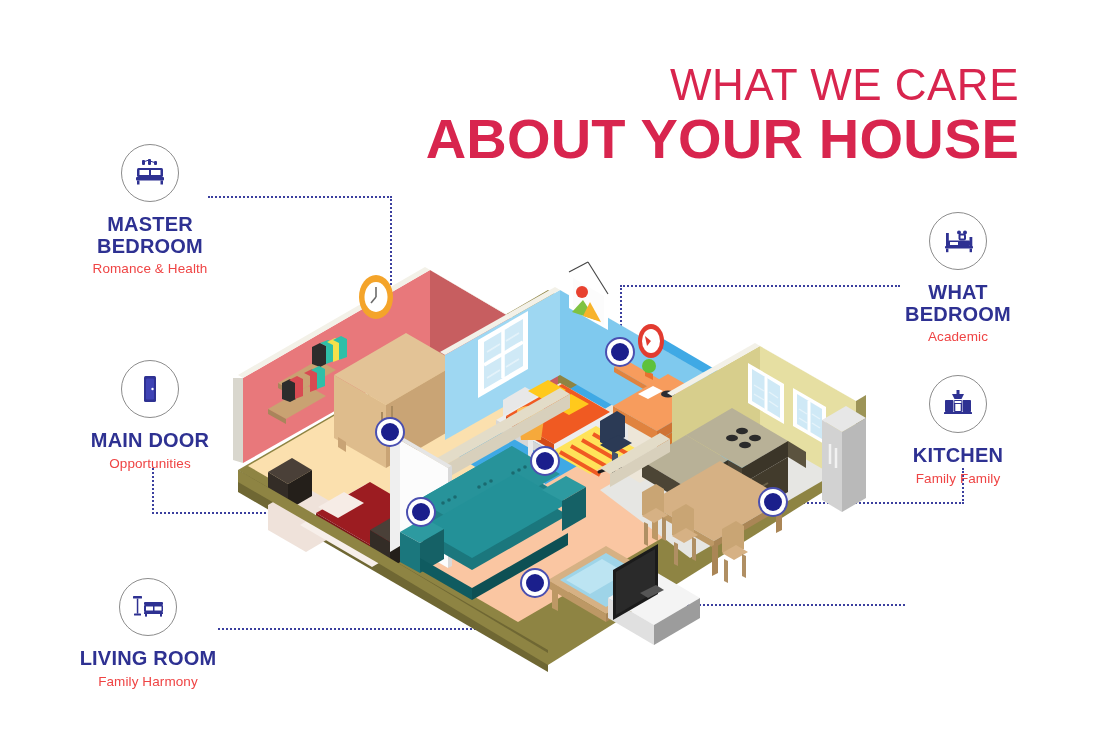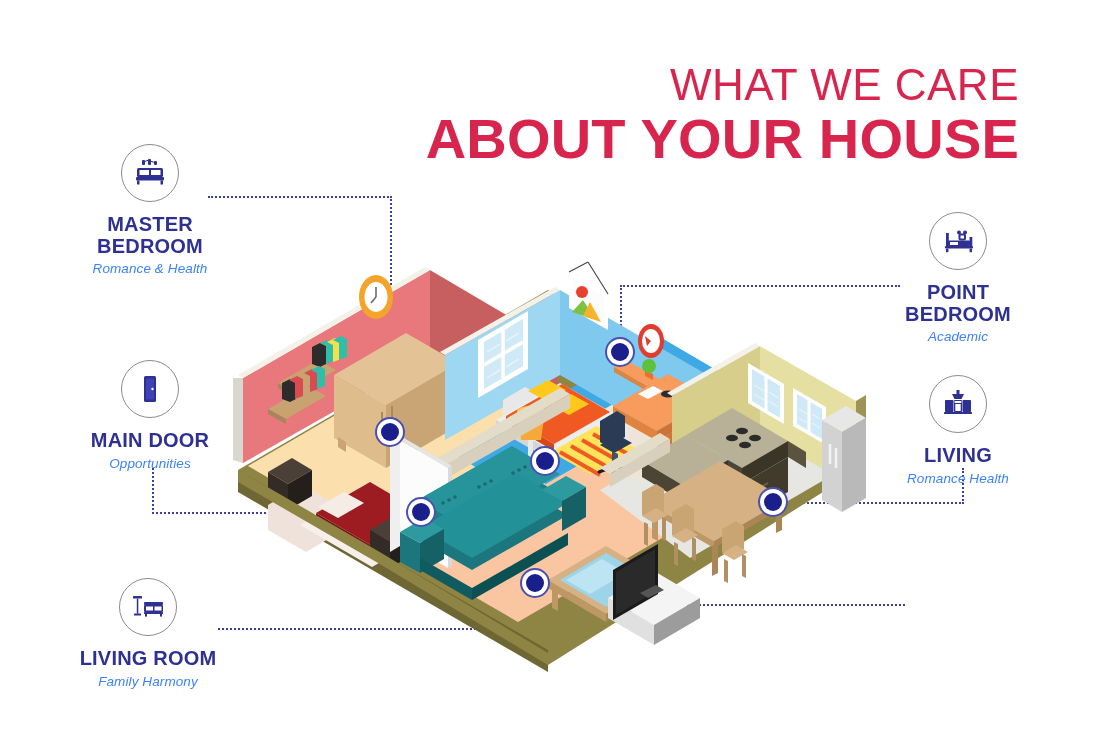--- a/index.html
+++ b/index.html
@@ -30,21 +30,21 @@
     border:1.6px solid #8c8c8c; background:#fff;
     margin:0 auto 12px auto;
     display:flex; align-items:center; justify-content:center;
   }
   .callout .badge svg { display:block; }
   .callout .c-title {
     color:#2E3192; font-weight:bold; font-size:20px;
     line-height:1.08; letter-spacing:0.2px;
   }
   .callout .c-sub {
-    color:#3b82f6; font-size:13.5px; margin-top:4px; letter-spacing:0.1px;font-style:italic;
+    color:#ef4444; font-size:13.5px; margin-top:4px; letter-spacing:0.1px;
   }
 
   #co-master   { left:30px;  top:144px; }
   #co-maindoor { left:30px;  top:360px; }
   #co-living   { left:28px;  top:578px; }
   #co-kids     { left:838px; top:212px; }
   #co-kitchen  { left:838px; top:375px; }
   #co-center   { left:833px; top:550px; }
 
   
@@ -468,39 +468,39 @@
           <rect x="29.5" y="13" width="2.8" height="9"></rect>
           <rect x="8" y="16.5" width="22" height="5.5" rx="1"></rect>
           <rect x="10" y="18" width="8" height="3" fill="#ffffff"></rect>
           <rect x="5" y="22" width="28" height="2.6" rx="0.8"></rect>
           <rect x="6" y="24.6" width="2.4" height="3.6"></rect>
           <rect x="29.6" y="24.6" width="2.4" height="3.6"></rect>
         </g>
       </svg>
     </div>
     <div class="c-title">
-      <span>POINT</span><br>
+      <span>WHAT</span><br>
       <span>BEDROOM</span>
     </div>
     <div class="c-sub">Academic</div>
   </div>
 
   <div class="callout" id="co-kitchen">
     <div class="badge">
       <svg width="34" height="34" viewBox="0 0 34 34">
         <g fill="#2E3192">
           <rect x="15.5" y="3" width="3" height="4"></rect>
           <polygon points="11,7 23,7 20.5,12 13.5,12"></polygon>
           <rect x="4" y="13" width="8.5" height="12" rx="0.8"></rect>
           <rect x="21.5" y="13" width="8.5" height="12" rx="0.8"></rect>
           <rect x="13" y="13" width="8" height="12" rx="0.8"></rect>
           <rect x="14.3" y="17" width="5.4" height="7" fill="#ffffff"></rect>
           <rect x="13.6" y="14" width="6.8" height="2" fill="#ffffff"></rect>
           <rect x="3" y="25" width="28" height="2" rx="0.6"></rect>
         </g>
       </svg>
     </div>
-    <div class="c-title">LIVING</div>
-    <div class="c-sub">Romance Health</div>
+    <div class="c-title">KITCHEN</div>
+    <div class="c-sub">Family Family</div>
   </div>
 
 
 </div>
 
 </body></html>

